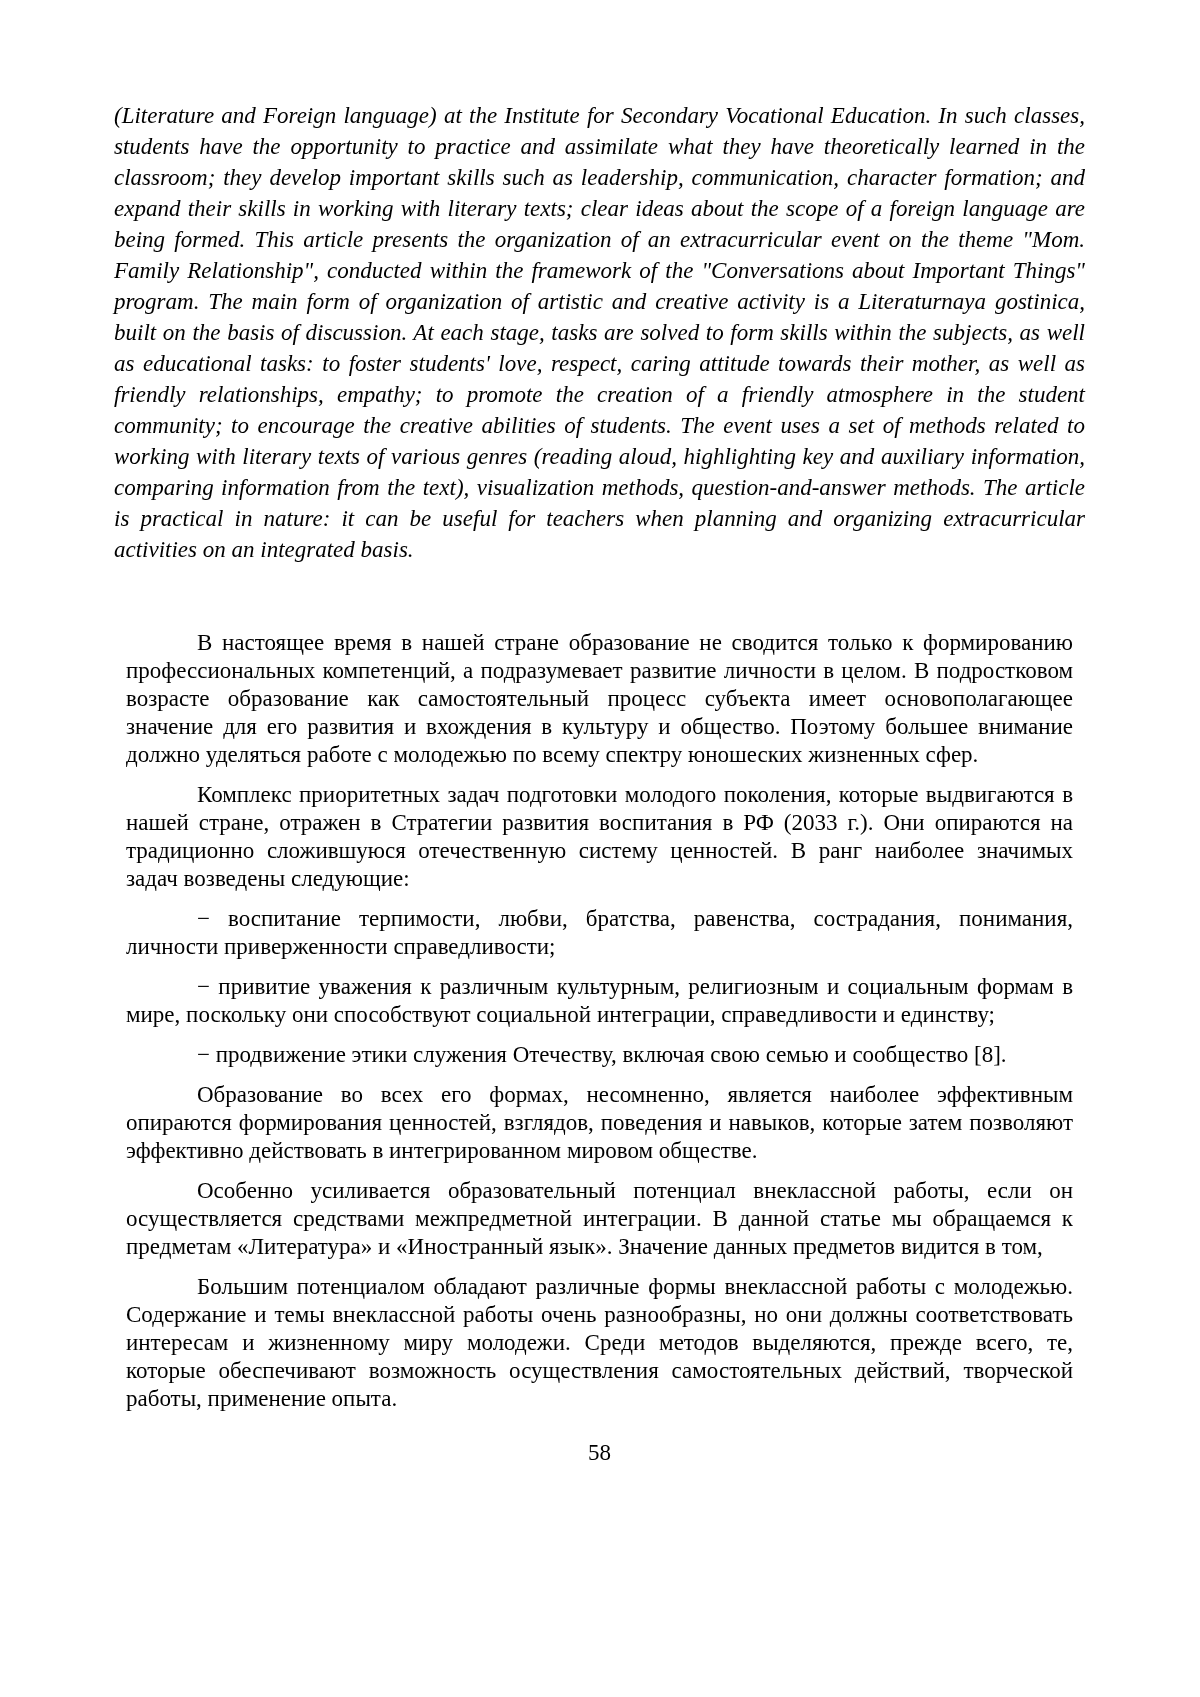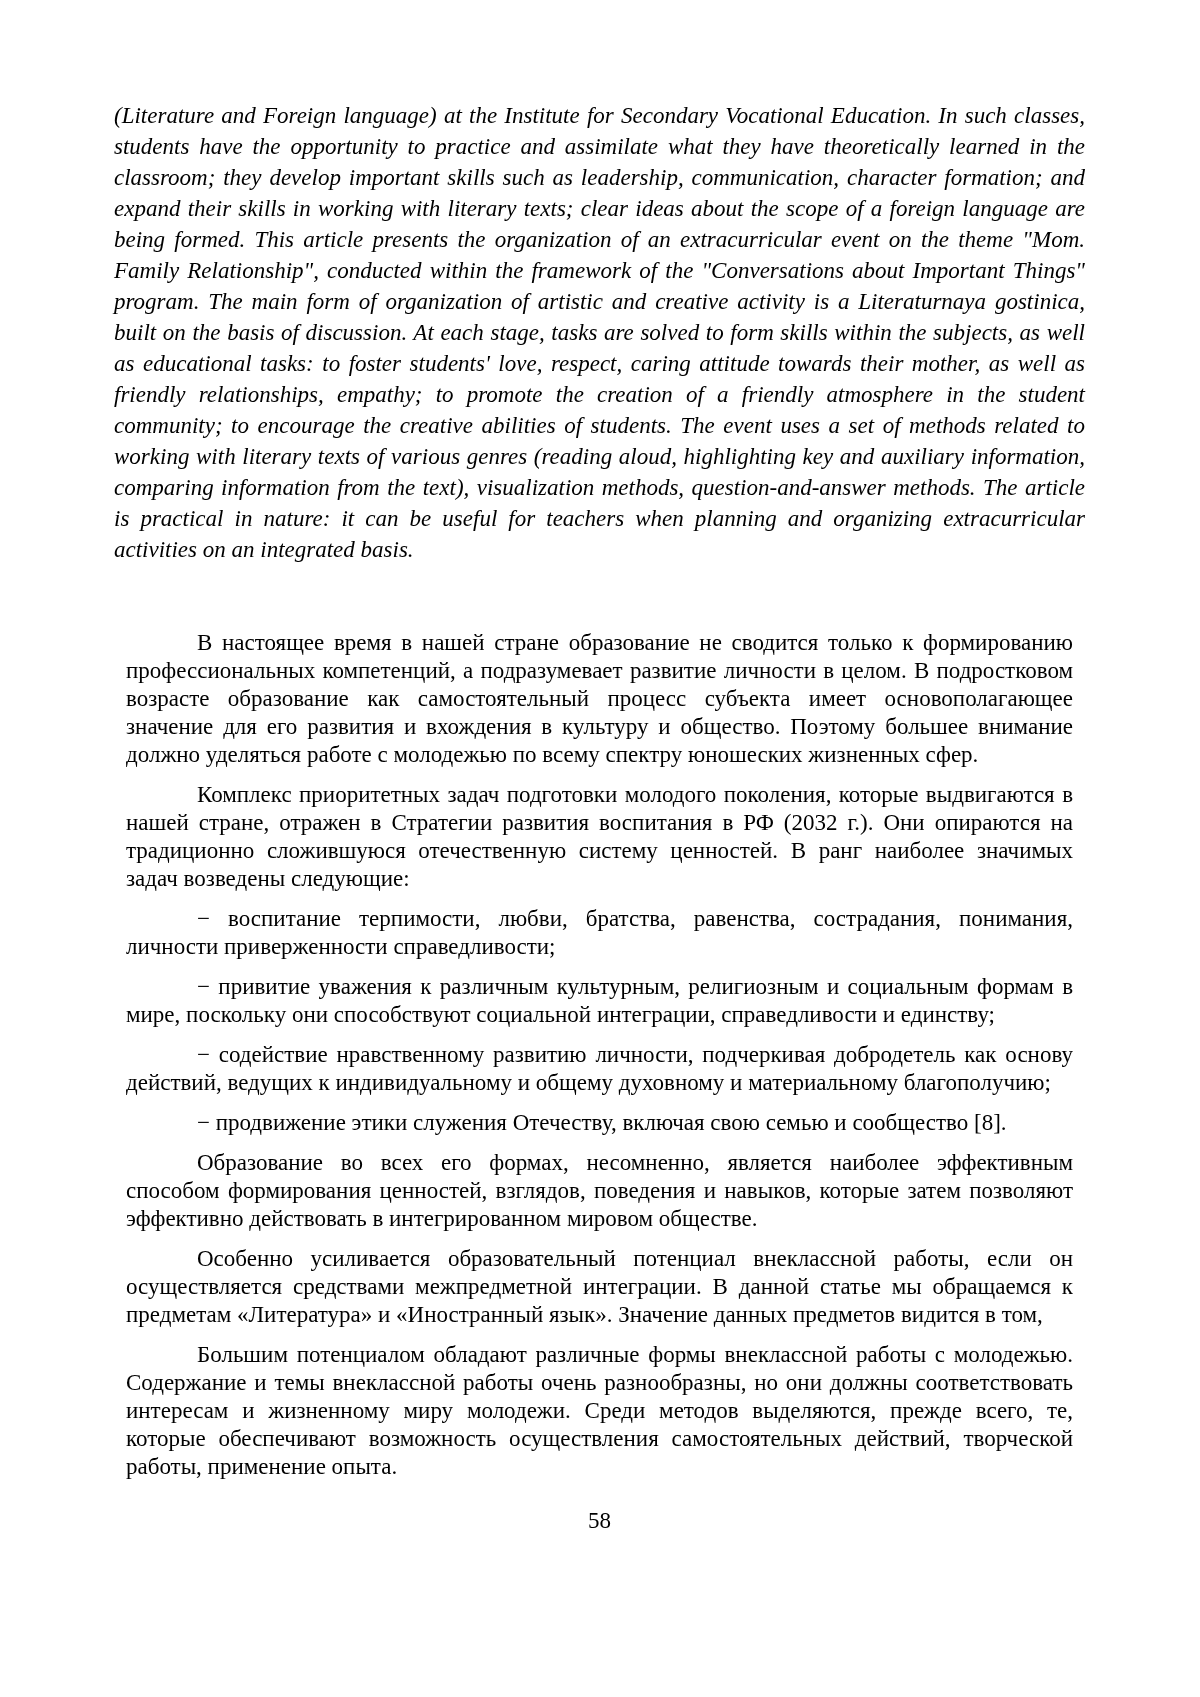--- a/index.html
+++ b/index.html
@@ -62,25 +62,24 @@
 
 <div class="page">
   <div class="content">
 
     <div class="abstract-block">
       <p class="abstract">(Literature and Foreign language) at the Institute for Secondary Vocational Education. In such classes, students have the opportunity to practice and assimilate what they have theoretically learned in the classroom; they develop important skills such as leadership, communication, character formation; and expand their skills in working with literary texts; clear ideas about the scope of a foreign language are being formed. This article presents the organization of an extracurricular event on the theme "Mom. Family Relationship", conducted within the framework of the "Conversations about Important Things" program. The main form of organization of artistic and creative activity is a Literaturnaya gostinica, built on the basis of discussion. At each stage, tasks are solved to form skills within the subjects, as well as educational tasks: to foster students' love, respect, caring attitude towards their mother, as well as friendly relationships, empathy; to promote the creation of a friendly atmosphere in the student community; to encourage the creative abilities of students. The event uses a set of methods related to working with literary texts of various genres (reading aloud, highlighting key and auxiliary information, comparing information from the text), visualization methods, question-and-answer methods. The article is practical in nature: it can be useful for teachers when planning and organizing extracurricular activities on an integrated basis.</p>
     </div>
 
     <div class="body-block">
       <p class="section-gap">В настоящее время в нашей стране образование не сводится только к формированию профессиональных компетенций, а подразумевает развитие личности в целом. В подростковом возрасте образование как самостоятельный процесс субъекта имеет основополагающее значение для его развития и вхождения в культуру и общество. Поэтому большее внимание должно уделяться работе с молодежью по всему спектру юношеских жизненных сфер.</p>
-      <p>Комплекс приоритетных задач подготовки молодого поколения, которые выдвигаются в нашей стране, отражен в Стратегии развития воспитания в РФ (2032 г.). Они опираются на традиционно сложившуюся отечественную систему ценностей. В ранг наиболее значимых задач возведены следующие:</p>
+      <p>Комплекс приоритетных задач подготовки молодого поколения, которые выдвигаются в нашей стране, отражен в Стратегии развития воспитания в РФ (2033 г.). Они опираются на традиционно сложившуюся отечественную систему ценностей. В ранг наиболее значимых задач возведены следующие:</p>
       <p class="list-item">− воспитание терпимости, любви, братства, равенства, сострадания, понимания, личности приверженности справедливости;</p>
       <p class="list-item">− привитие уважения к различным культурным, религиозным и социальным формам в мире, поскольку они способствуют социальной интеграции, справедливости и единству;</p>
-      <p class="list-item">− содействие нравственному развитию личности, подчеркивая добродетель как основу действий, ведущих к индивидуальному и общему духовному и материальному благополучию;</p>
       <p class="list-item">− продвижение этики служения Отечеству, включая свою семью и сообщество [8].</p>
-      <p>Образование во всех его формах, несомненно, является наиболее эффективным способом формирования ценностей, взглядов, поведения и навыков, которые затем позволяют эффективно действовать в интегрированном мировом обществе.</p>
+      <p>Образование во всех его формах, несомненно, является наиболее эффективным опираются формирования ценностей, взглядов, поведения и навыков, которые затем позволяют эффективно действовать в интегрированном мировом обществе.</p>
       <p>Особенно усиливается образовательный потенциал внеклассной работы, если он осуществляется средствами межпредметной интеграции. В данной статье мы обращаемся к предметам «Литература» и «Иностранный язык». Значение данных предметов видится в том,</p>
       <p>Большим потенциалом обладают различные формы внеклассной работы с молодежью. Содержание и темы внеклассной работы очень разнообразны, но они должны соответствовать интересам и жизненному миру молодежи. Среди методов выделяются, прежде всего, те, которые обеспечивают возможность осуществления самостоятельных действий, творческой работы, применение опыта.</p>
     </div>
 
     <div class="page-number">58</div>
   </div>
 </div>
 
 </body></html>

